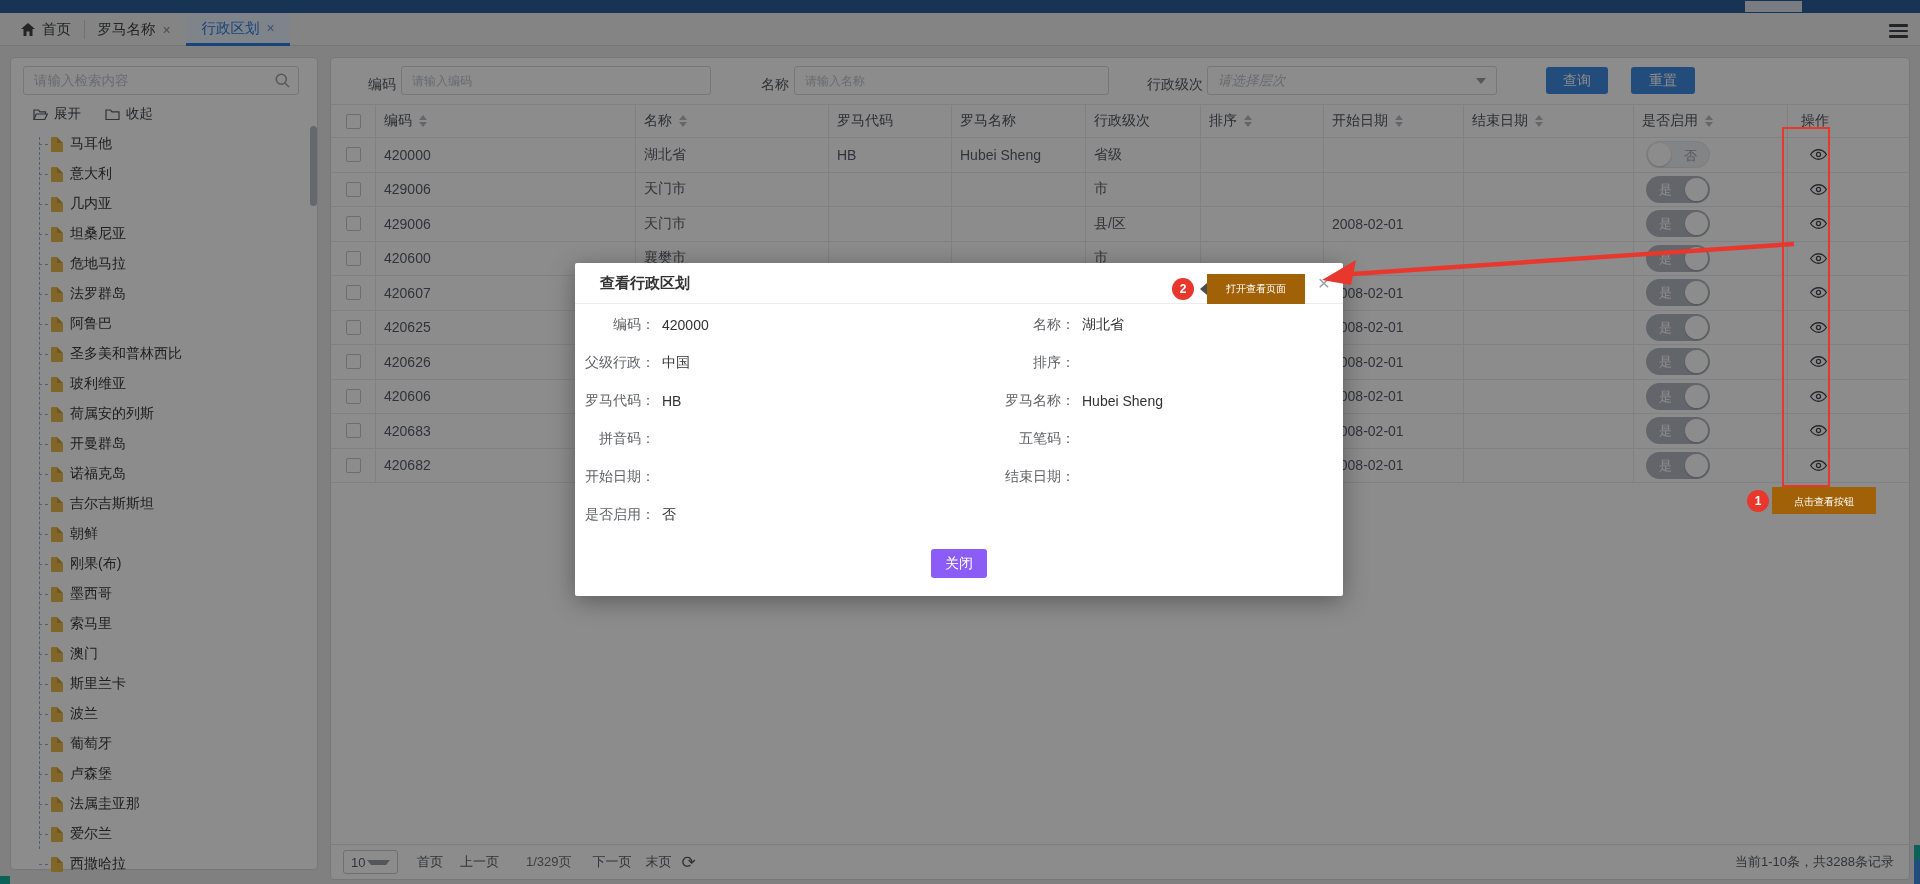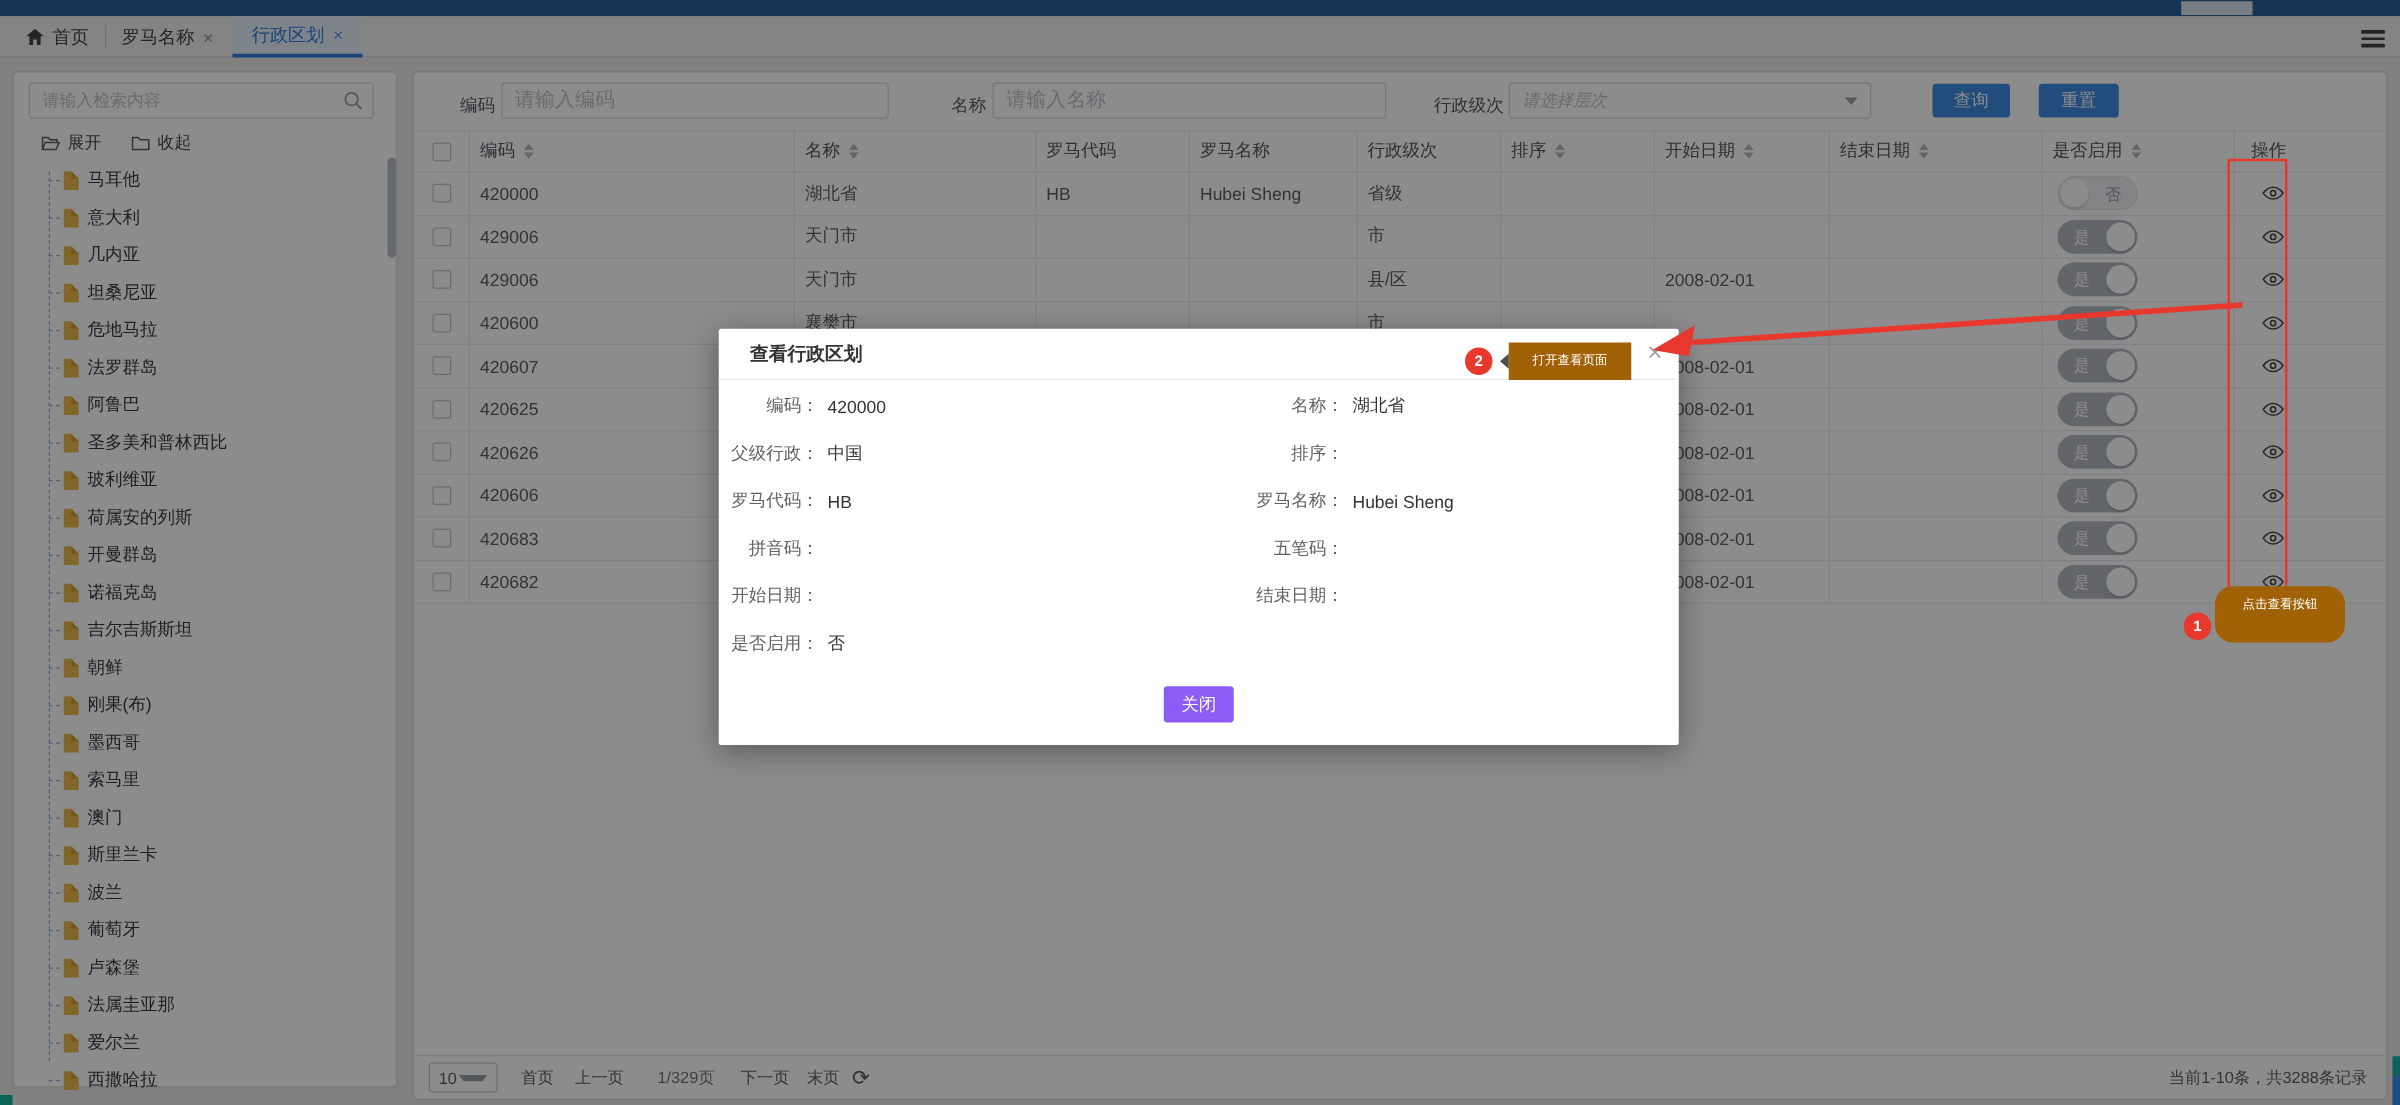--- a/index.html
+++ b/index.html
@@ -35,21 +35,21 @@
 .tree-item { position:absolute; left:0; height:30px; width:290px; display:flex; align-items:center; cursor:pointer; }
 .tree-dash { width:9px; border-top:1px dashed #8fb0d9; margin-left:28px; }
 .doc-icon { position:relative; width:12px; height:15px; background:#eaba4a; border-radius:1px; margin-left:3px; flex-shrink:0; }
 .doc-icon::before { content:''; position:absolute; top:0; right:0; border:3px solid #fff; border-left-color:#cf9f33; border-bottom-color:#cf9f33; }
 .tree-label { margin-left:7px; font-size:14px; color:#3a3a3a; white-space:nowrap; }
 .side-scrollbar { position:absolute; left:299px; top:68px; width:7px; height:80px; background:#b9bec6; border-radius:4px; }
 
 
 .content { position:absolute; left:330px; top:57px; width:1580px; height:823px; background:#fff; border:1px solid #d9d9d9; border-radius:4px; }
 .f-label { position:absolute; top:12px; height:29px; line-height:29px; font-size:14px; color:#555b63; text-align:right; white-space:nowrap; }
-.f-input { position:absolute; top:8px; height:29px; border:1px solid #d7d9dd; border-radius:3px; padding:0 10px; font-size:16px; color:#333; }
+.f-input { position:absolute; top:8px; height:29px; border:1px solid #d7d9dd; border-radius:3px; padding:0 10px; font-size:12px; color:#333; }
 .f-input::placeholder { color:#bfc3ca; }
 .f-select { position:absolute; top:8px; height:29px; border:1px solid #d7d9dd; border-radius:3px; display:flex; align-items:center; padding:0 10px; cursor:pointer; }
 .sel-ph { font-size:13.5px; color:#bfc3ca; flex:1;font-style:italic; }
 .caret-down { width:0; height:0; border-left:5px solid transparent; border-right:5px solid transparent; border-top:6px solid #989da4; }
 .btn { position:absolute; top:9px; height:27px; background:#3c8ae0; border:none; border-radius:3px; color:#fff; font-size:14px; cursor:pointer; }
 
 
 .grid { position:absolute; left:0; top:46px; width:1578px; }
 .tr { display:flex; height:34.5px; border-bottom:1px solid #eaebed; }
 .tr.head { height:34px; border-top:1px solid #eaebed; }
@@ -105,21 +105,21 @@
 .m-value { margin-left:7px; color:#333; }
 .m-footer-btn { position:absolute; left:50%; transform:translateX(-50%); bottom:18px; width:56px; height:29px; background:#8b5cf6; color:#fff; border:none; border-radius:3px; font-size:14px; cursor:pointer; }
 
 
 .red-box { position:absolute; left:1782px; top:127px; width:48px; height:360px; border:2px solid #e8382d; z-index:200; }
 .arrow-svg { position:absolute; left:1316px; top:230px; z-index:210; }
 .num-circle { position:absolute; width:22px; height:22px; border-radius:50%; background:#e8382d; color:#fff; font-size:12px; font-weight:bold; text-align:center; line-height:22px; z-index:220; }
 .nc1 { left:1747px; top:490px; }
 .nc2 { left:1172px; top:278px; }
 .tip { position:absolute; background:#a16207; color:#fff; font-size:10px; text-align:center; z-index:220; }
-.tip1 { left:1772px; top:469px; width:104px; height:45px; line-height:29px;border-radius:14px; }
+.tip1 { left:1772px; top:487px; width:104px; height:27px; line-height:29px; }
 .tip2 { left:1207px; top:274px; width:98px; height:30px; line-height:30px; }
 .tip2::before { content:''; position:absolute; left:-7px; top:9px; border-top:6px solid transparent; border-bottom:6px solid transparent; border-right:7px solid #4d4d4d; }
 </style>
 </head>
 <body>
 
 <div class="screen">
 
   <div class="topbar">
     <div class="topbar-chip"></div>

